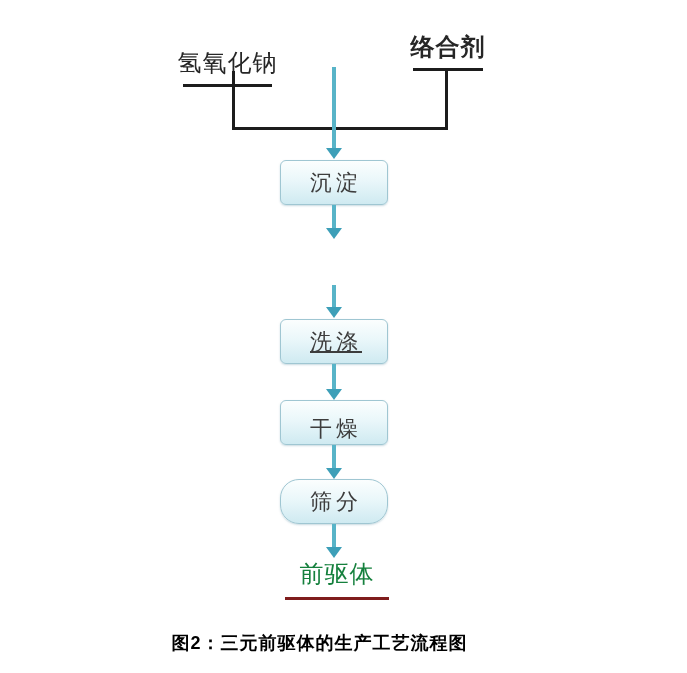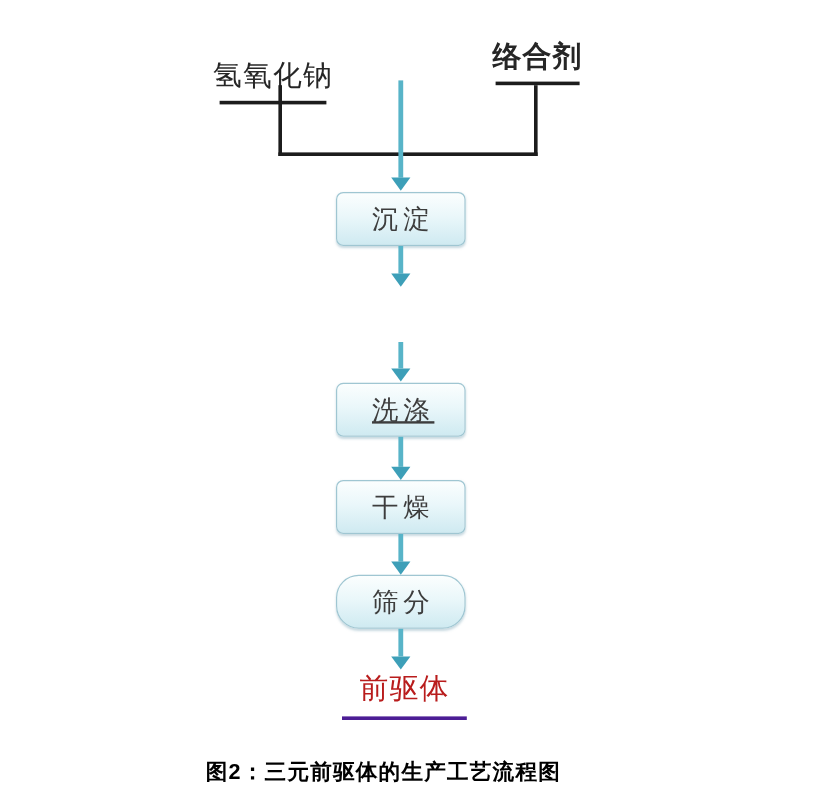--- a/index.html
+++ b/index.html
@@ -64,25 +64,25 @@
     text-indent: 4px;
   }
   
   .output-node {
     position: absolute;
     left: 285px;
     top: 558px;
     width: 104px;
     display: flex;
     justify-content: center;
-    border-bottom: 3px solid #4c1d95;
+    border-bottom: 3px solid #7f1d1d;
     padding-bottom: 7px;
     white-space: nowrap;
     font-size: 24px;
-    color: #b91c1c;
+    color: #15803d;
     letter-spacing: 1px;
   }
   
   .caption {
     position: absolute;
     left: 0;
     top: 631px;
     width: 639px;
     text-align: center;
     font-size: 18px;
@@ -109,21 +109,21 @@
 
   <div class="shaft" style="left:332px; top:67px; height:81px;"></div>
   <div class="head" style="left:326px; top:148px;"></div>
 
   <div class="step-box" style="top:160px;">
     <span>沉淀</span>
   </div>
   <div class="step-box" style="top:319px;text-decoration:underline;">
     <span>洗涤</span>
   </div>
-  <div class="step-box" style="top:400px;">
+  <div class="step-box" style="top:400px;align-items:flex-end;">
     <span>干燥</span>
   </div>
   <div class="step-box" style="top:479px;border-radius:19px;">
     <span>筛分</span>
   </div>
 
   <div class="shaft" style="left:332px; top:205px; height:23px;"></div>
   <div class="head" style="left:326px; top:228px;"></div>
 
   <div class="shaft" style="left:332px; top:285px; height:22px;"></div>

